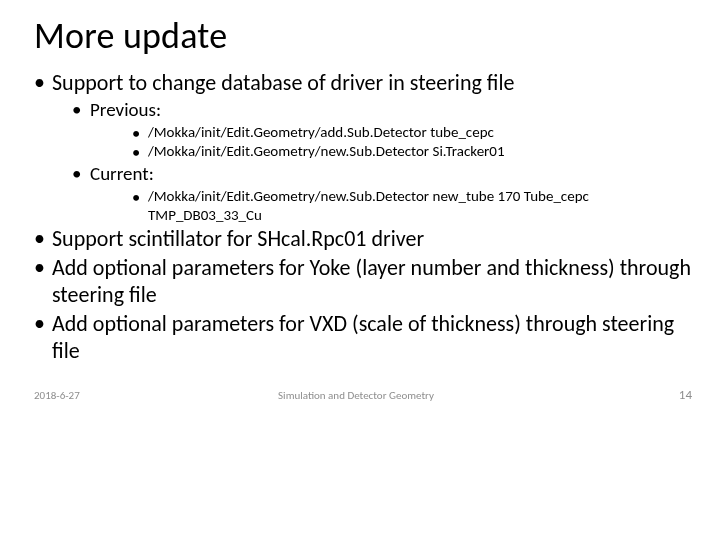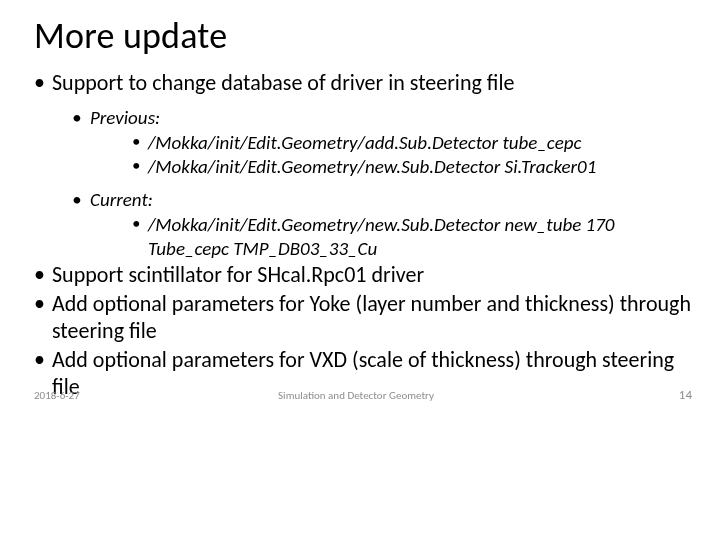--- a/index.html
+++ b/index.html
@@ -50,35 +50,34 @@
     left: 0;
     top: 0;
     font-size: 22px;
   }
   .lvl2 > li {
     padding-left: 18px;
     position: relative;
     font-size: 19px;
     line-height: 1.25;
     margin-left: 20px;
-    margin-top: 9px;
+    margin-top: 1px;
     margin-bottom: 1px;
-    font-style: italic;
   }
   .lvl2 > li::before {
     content: "•";
     position: absolute;
     left: 0;
     top: 0;
     font-size: 19px;
   }
   .lvl3 > li {
     padding-left: 16px;
     position: relative;
-    font-size: 19px;
+    font-size: 15px;
     line-height: 1.25;
     margin-left: 42px;
     margin-top: 1px;
     margin-bottom: 1px;
   }
   .lvl3 > li::before {
     content: "•";
     position: absolute;
     left: 0;
     top: 0;

